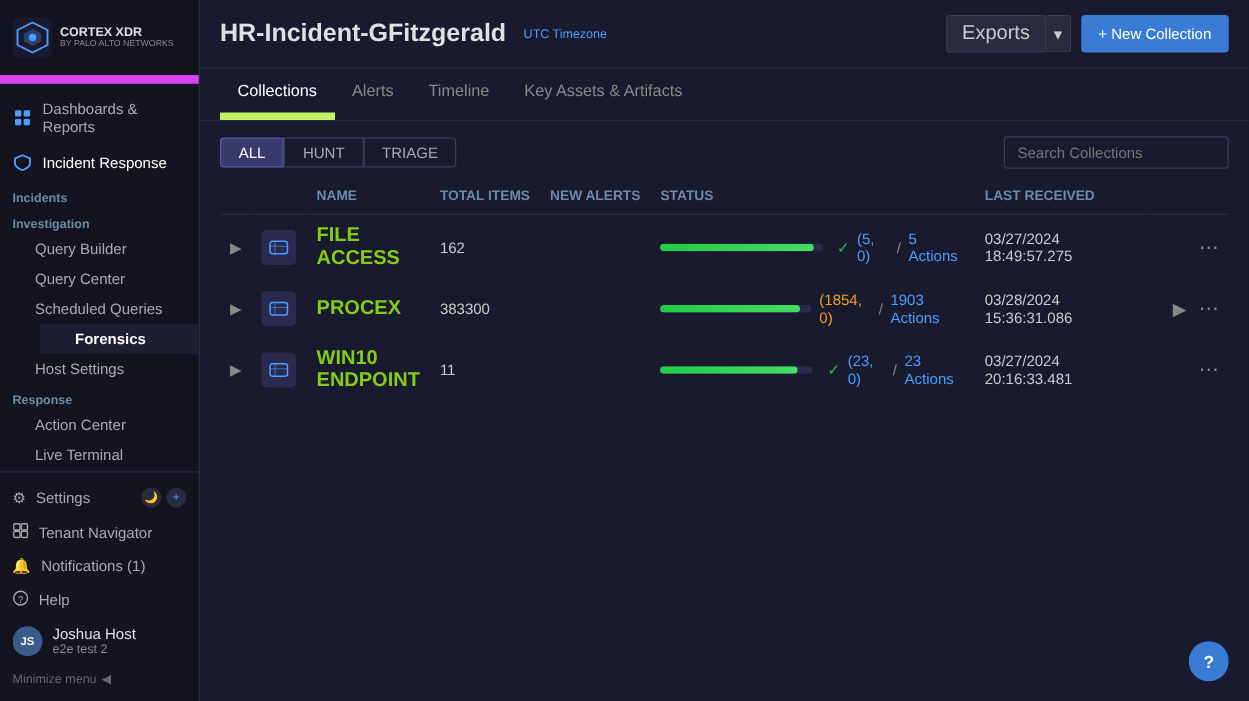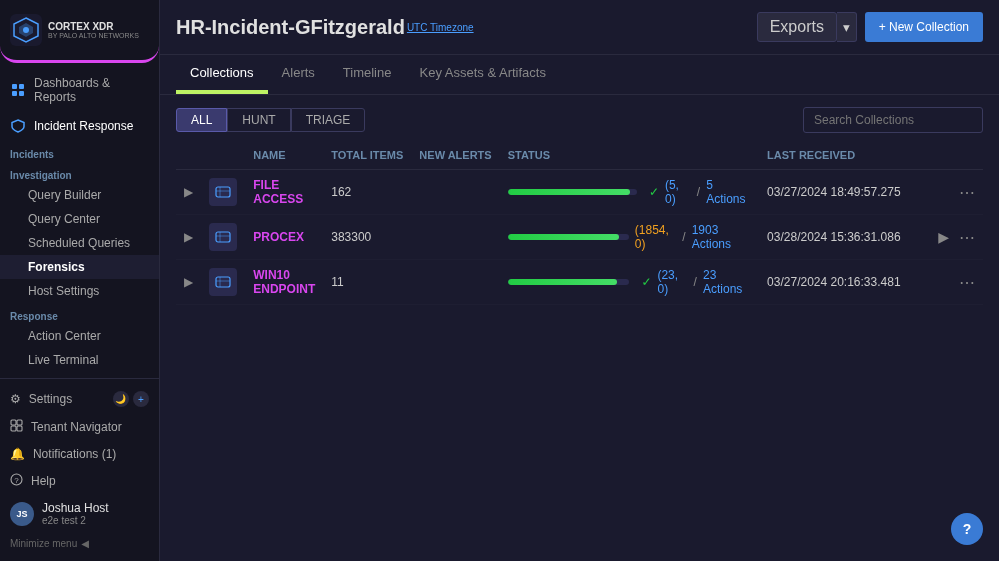--- a/index.html
+++ b/index.html
@@ -1,71 +1,71 @@
 <!DOCTYPE html>
 <html><head>
   <meta charset="utf-8">
   <style>
     * { box-sizing: border-box; margin: 0; padding: 0; }
     body { background: #1a1a2e; color: #ccc; font-family: 'Segoe UI', Arial, sans-serif; font-size: 12px; display: flex; height: 561px; width: 999px; overflow: hidden; }
 
     
     .sidebar { width: 160px; background: #141420; border-right: 1px solid #2a2a3e; display: flex; flex-direction: column; flex-shrink: 0; }
-    .sidebar-logo { display: flex; align-items: center; gap: 6px; padding: 14px 10px; border-bottom: 3px solid #d946ef; border-radius: 17px; }
+    .sidebar-logo { display: flex; align-items: center; gap: 6px; padding: 14px 10px; border-bottom: 7px solid #d946ef; }
     .logo-icon { width: 32px; height: 32px; }
 
     .sidebar-nav { flex: 1; overflow-y: auto; padding: 6px 0; }
     .sidebar-item { display: flex; align-items: center; gap: 8px; padding: 7px 10px; cursor: pointer; color: #aaa; font-size: 12px; }
     .sidebar-item.active { color: #fff; }
     .sidebar-item .icon { width: 16px; height: 16px; display: flex; align-items: center; justify-content: center; flex-shrink: 0; }
 
     .sidebar-section-label { padding: 8px 10px 2px 10px; font-size: 10px; color: #6a8aaa; font-weight: 600; text-transform: none; }
     .sidebar-sub-item { padding: 5px 10px 5px 28px; cursor: pointer; color: #aaa; font-size: 12px; }
-    .sidebar-sub-item.active { color: #fff; background: #1e1e32; }
+    .sidebar-sub-item.active { color: #fff; background: #1e1e32; margin-left: 32px; }
     .sidebar-sub-item.highlight { color: #fff; font-weight: 600; background: #1e1e32; }
 
     .sidebar-bottom { border-top: 1px solid #2a2a3e; padding: 6px 0; }
     .sidebar-bottom-item { display: flex; align-items: center; gap: 8px; padding: 6px 10px; cursor: pointer; color: #aaa; font-size: 12px; }
     .user-avatar { width: 24px; height: 24px; border-radius: 50%; background: #3a5a8a; display: flex; align-items: center; justify-content: center; font-size: 9px; color: #fff; font-weight: bold; flex-shrink: 0; }
     .minimize-bar { padding: 6px 10px; font-size: 10px; color: #666; cursor: pointer; display: flex; align-items: center; gap: 4px; }
 
     
     .main { flex: 1; display: flex; flex-direction: column; background: #1a1a2e; overflow: hidden; }
 
     
     .main-header { display: flex; align-items: center; justify-content: space-between; padding: 12px 16px; border-bottom: 1px solid #2a2a3e; }
     .main-title { font-size: 20px; font-weight: 600; color: #e0e0e0; }
-    .timezone-badge { font-size: 10px; color: #4a9eff; margin-left: 2px; text-decoration: underline; cursor: pointer; }
+    .timezone-badge { font-size: 10px; color: #4a9eff; margin-left: 14px; cursor: pointer; }
     .header-actions { display: flex; gap: 8px; }
     .btn-exports { background: #2a2a3e; border: 1px solid #3a3a5e; color: #ccc; padding: 5px 12px; border-radius: 3px; cursor: pointer; font-size: 16px; display: flex; align-items: center; gap: 4px; }
     .btn-exports-arrow { background: #2a2a3e; border: 1px solid #3a3a5e; border-left: none; color: #ccc; padding: 5px 6px; border-radius: 0 3px 3px 0; cursor: pointer; }
     .btn-new-collection { background: #3a7bd5; border: none; color: #fff; padding: 6px 14px; border-radius: 3px; cursor: pointer; font-size: 12px; display: flex; align-items: center; gap: 4px; }
 
     
     .tabs-bar { display: flex; padding: 0 16px; border-bottom: 1px solid #2a2a3e; }
     .tab { padding: 10px 14px; cursor: pointer; color: #888; font-size: 13px; border-bottom: 2px solid transparent; }
-    .tab.active { color: #fff; border-bottom: 4px solid #bef264; }
+    .tab.active { color: #fff; border-bottom: 6px solid #bef264; }
 
     
     .filter-bar { display: flex; align-items: center; justify-content: space-between; padding: 12px 16px 8px 16px; }
     .filter-tabs { display: flex; }
     .filter-tab { padding: 4px 14px; font-size: 12px; cursor: pointer; color: #aaa; border: 1px solid #3a3a5e; background: transparent; }
     .filter-tab:first-child { border-radius: 3px 0 0 3px; }
     .filter-tab:last-child { border-radius: 0 3px 3px 0; }
     .filter-tab.active { background: #3a3a6e; color: #fff; border-color: #5a5aaa; }
     .search-box { border: 1px solid #3a3a5e; background: transparent; padding: 5px 10px; border-radius: 3px; color: #aaa; font-size: 12px; width: 180px; outline: none; }
 
     
     .table-container { flex: 1; overflow-y: auto; padding: 0 16px 16px 16px; }
     table { width: 100%; border-collapse: collapse; }
     th { text-align: left; padding: 8px 8px; font-size: 11px; color: #6a8aaa; font-weight: 600; border-bottom: 1px solid #2a2a3e; white-space: nowrap; }
     td { padding: 8px 8px; font-size: 12px; color: #ccc; border-bottom: 1px solid #1e1e32; vertical-align: middle; }
     .expand-icon { color: #888; cursor: pointer; }
     .collection-icon { width: 28px; height: 28px; background: #2a2a4e; border-radius: 4px; display: flex; align-items: center; justify-content: center; font-size: 14px; }
-    .collection-name { color: #d946ef; font-weight: 600; font-size: 12px; cursor: pointer; }
+    .collection-name { color: #84cc16; font-weight: 600; font-size: 16px; cursor: pointer; }
     .progress-bar-wrap { width: 140px; height: 6px; background: #2a2a4e; border-radius: 3px; overflow: hidden; }
     .progress-bar-fill { height: 100%; background: linear-gradient(90deg, #22cc44, #44dd66); border-radius: 3px; }
     .status-check { color: #22cc44; margin-left: 6px; }
     .actions-link { color: #4a9eff; cursor: pointer; text-decoration: none; }
     .more-icon { color: #888; cursor: pointer; font-size: 16px; }
     .play-icon { color: #888; cursor: pointer; font-size: 14px; margin-right: 4px; }
     .col-actions { display: flex; align-items: center; gap: 6px; justify-content: flex-end; }
 
     
     ::-webkit-scrollbar { width: 4px; }

